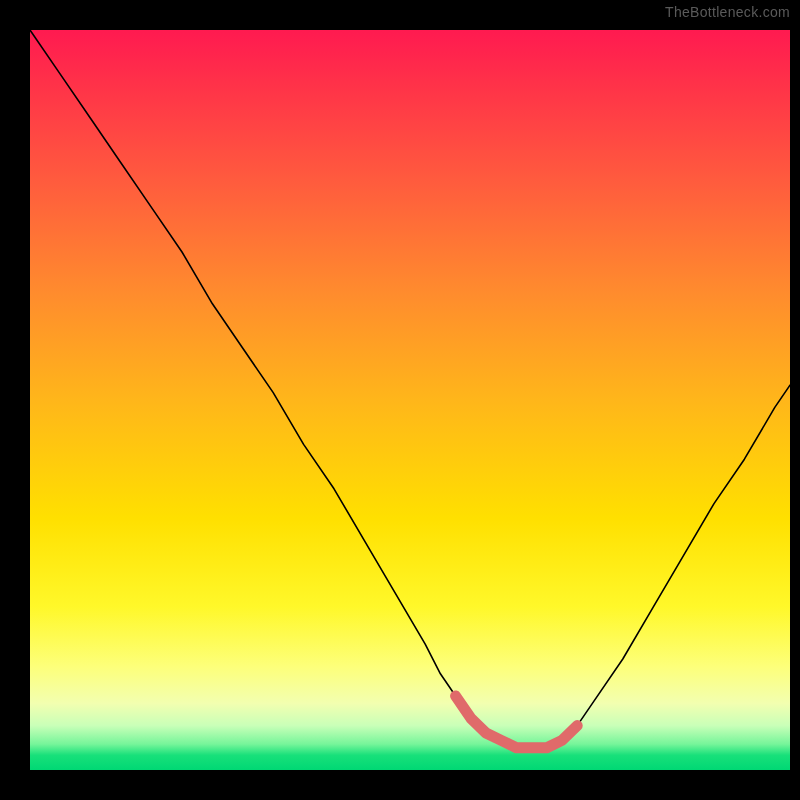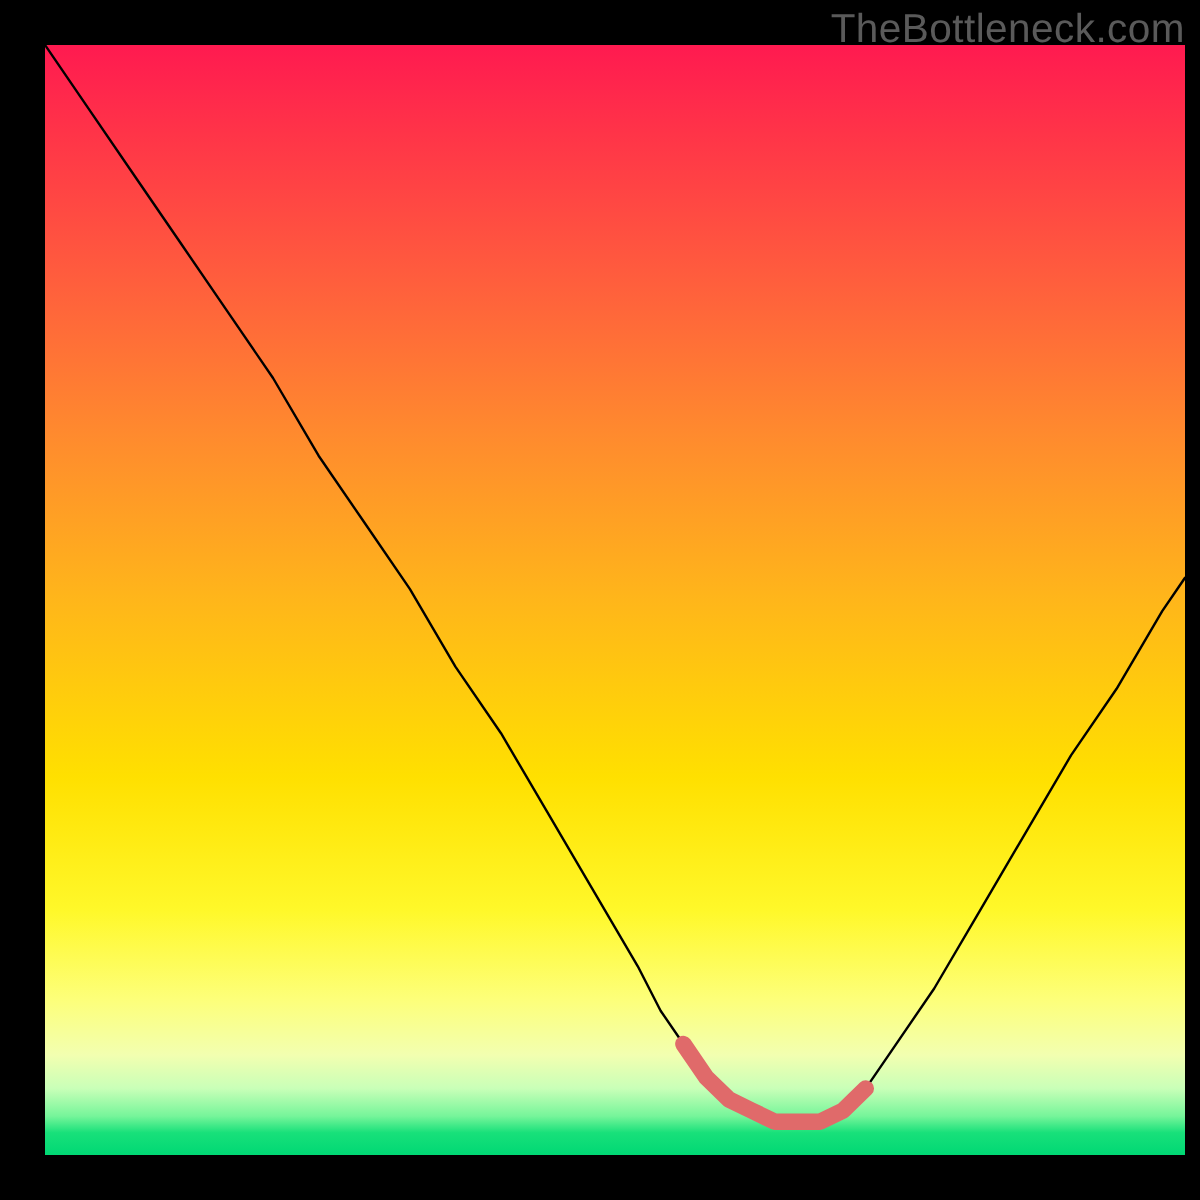--- a/index.html
+++ b/index.html
@@ -15,21 +15,21 @@
     position: relative;
     width: 800px;
     height: 800px;
     background: #000;
   }
   .watermark {
     position: absolute;
     top: 4px;
     right: 10px;
     color: #5a5a5a;
-    font-size: 27px;
+    font-size: 14px;
     font-weight: 500;
     letter-spacing: 0.3px;
     z-index: 20;
   }
   .plot-area {
     position: absolute;
     left: 30px;
     top: 30px;
     width: 760px;
     height: 740px;

